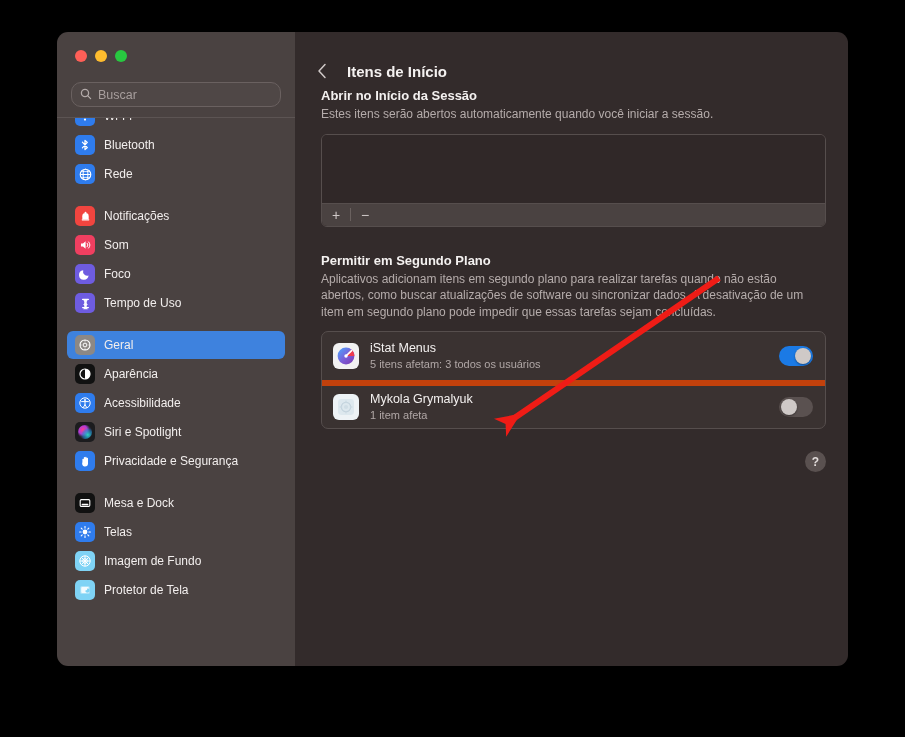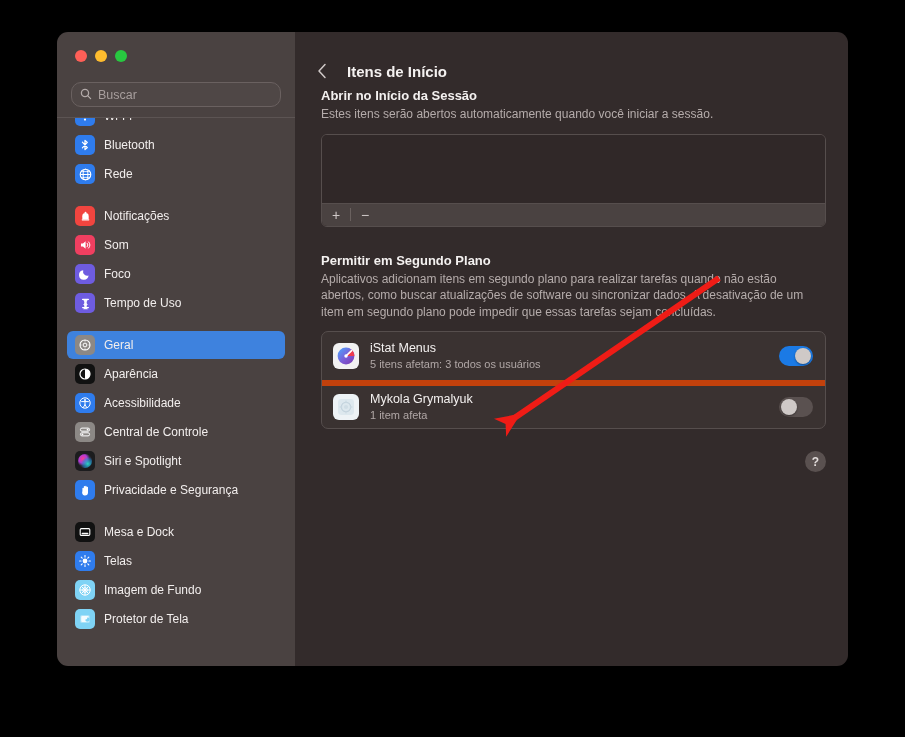--- a/index.html
+++ b/index.html
@@ -389,31 +389,20 @@
         </div>
         <div class="sb-item">
           <span class="sb-ico" style="background:#2f7ced;">
             <svg width="14" height="14" viewBox="0 0 14 14">
               <circle cx="7" cy="7" r="5.2" fill="none" stroke="#fff" stroke-width="1"></circle>
               <circle cx="7" cy="3.9" r="1" fill="#fff"></circle>
               <path d="M3.6 5.6 h6.8 M7 5.9 v3 M7 8.9 l-1.8 2.6 M7 8.9 l1.8 2.6" stroke="#fff" stroke-width="1" stroke-linecap="round" fill="none"></path>
             </svg>
           </span>
           <span class="sb-label">Acessibilidade</span>
-        </div>
-        <div class="sb-item">
-          <span class="sb-ico" style="background:#8c8885;">
-            <svg width="14" height="14" viewBox="0 0 14 14">
-              <rect x="2.4" y="3.1" width="9.2" height="3.1" rx="1.55" fill="none" stroke="#fff" stroke-width="1"></rect>
-              <circle cx="9.6" cy="4.65" r="0.95" fill="#fff"></circle>
-              <rect x="2.4" y="7.8" width="9.2" height="3.1" rx="1.55" fill="none" stroke="#fff" stroke-width="1"></rect>
-              <circle cx="4.4" cy="9.35" r="0.95" fill="#fff"></circle>
-            </svg>
-          </span>
-          <span class="sb-label">Central de Controle</span>
         </div>
         <div class="sb-item">
           <span class="sb-ico" style="background:#1c1c1e;">
             <svg width="18" height="18" viewBox="0 0 18 18">
               <defs>
                 <radialGradient id="siriA" cx="35%" cy="35%">
                   <stop offset="0%" stop-color="#ff3b8e"></stop>
                   <stop offset="60%" stop-color="#b13bd6"></stop>
                   <stop offset="100%" stop-color="#2a2a3a"></stop>
                 </radialGradient>

